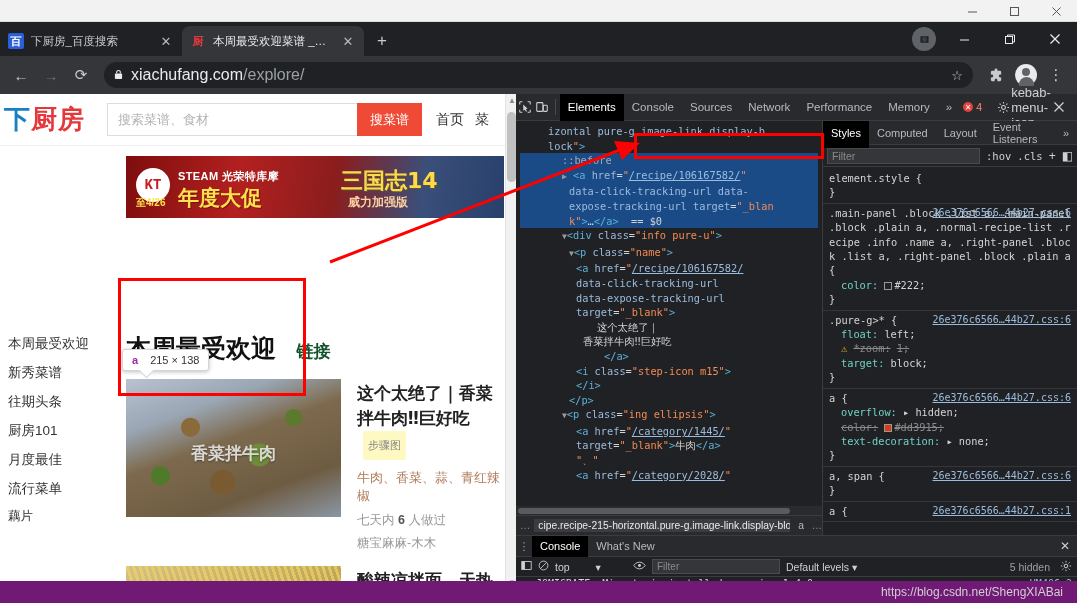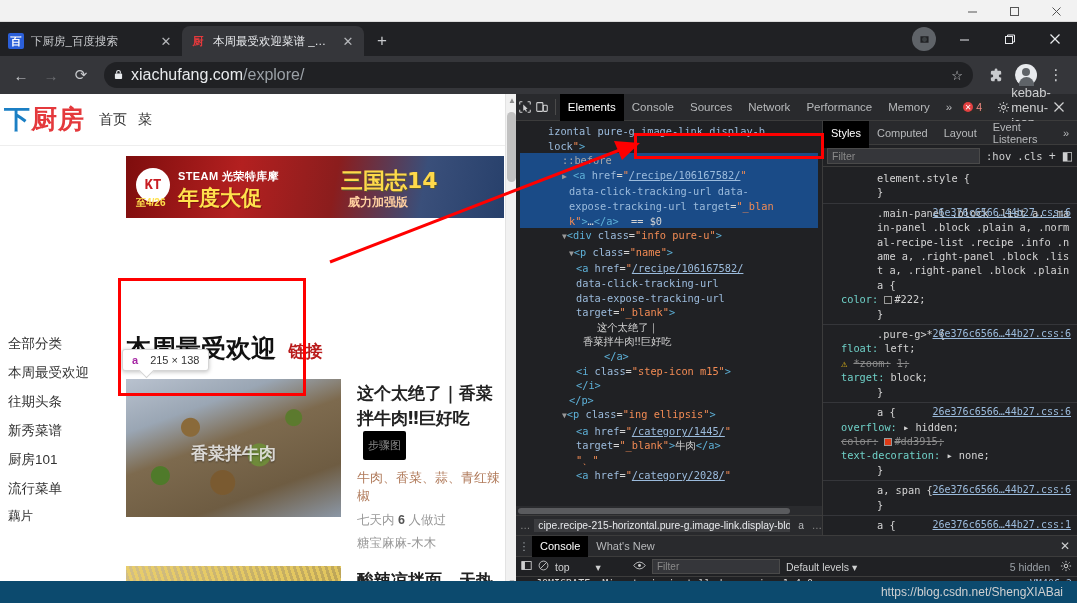--- a/index.html
+++ b/index.html
@@ -104,28 +104,28 @@
 
   .sidebar { position:absolute; left:8px; top:235px; width:112px; font-size:13.5px;
     color:#333; line-height:29px; }
   .sidebar .cat { display:block; }
   .sidebar .hot-title { color:#999; margin-top:24px; font-size:13px; }
   .sidebar .hot { font-size:12.5px; color:#333; line-height:26px; }
 
   .maincol { position:absolute; left:126px; top:238px; width:375px; }
   .sec-title { font-size:25px; font-weight:bold; color:#111; display:inline-block;
     font-family:"DejaVu Sans",sans-serif;}
-  .sec-link { font-size:17px; color:#b91c1c; margin-left:8px; font-weight:bold; }
+  .sec-link { font-size:17px; color:#14532d; margin-left:16px; font-weight:bold; }
 
   .recipe { display:flex; gap:16px; margin-top:14px; }
   .rthumb { width:215px; height:138px; flex:0 0 215px; position:relative; overflow:hidden;}
   .rinfo { flex:1; padding-top:2px; }
   .rname { font-size:17px; font-weight:bold; color:#222; line-height:25px;
     font-family:"DejaVu Sans",sans-serif;}
-  .step-tag { display:inline-block; background:#000000; color:#888; font-size:11px;
+  .step-tag { display:inline-block; background:#fef9c3; color:#888; font-size:11px;
     padding:2px 5px; border-radius:2px; margin-left:6px; vertical-align:3px;
     font-weight:normal;}
   .ring { font-size:13px; color:#b07a5a; margin-top:9px; }
   .rstat { font-size:12.5px; color:#999; margin-top:7px; }
   .rstat b { color:#555; }
   .rauthor { font-size:12.5px; color:#999; margin-top:6px; }
 
   
   .food1 { background:
      radial-gradient(circle at 30% 35%, #8a6a3a 0 9px, transparent 10px),
@@ -226,21 +226,21 @@
     border-bottom:1px solid #3c3c3c; padding:0 4px;
     font-family:"Liberation Sans",sans-serif; }
   .st-filter { flex:1; height:16px; background:#35363a; border:1px solid #4a4a4a;
     color:#8a8a8a; font-size:10.5px; padding:0 4px; display:flex; align-items:center; }
   .st-hov { font-size:10.5px; color:#cfd0d1; font-family:"DejaVu Sans Mono",monospace;}
   .st-plus { color:#cfd0d1; font-size:12px; }
   .st-body { font-size:10.3px; line-height:14.4px; padding:2px 0;
     font-family:"DejaVu Sans Mono","Liberation Mono",monospace; }
   .rule { padding:2px 6px 3px 6px; border-bottom:1px solid #35363a; position:relative;
     word-break:break-all; }
-  .sel-txt { color:#d4d4d4;margin-left:48px; }
+  .sel-txt { color:#d4d4d4; }
   .prop { color:#6fd1c8; padding-left:12px; display:block; }
   .pval { color:#d4d4d4; }
   .src { position:absolute; right:6px; top:2px; color:#9bbbdc; text-decoration:underline;
     font-size:10px; }
   .swatch { display:inline-block; width:8px; height:8px; border:1px solid #999;
     vertical-align:-1px; margin-right:2px; }
   .strike { text-decoration:line-through; color:#8a8a8a; }
   .warn { color:#f5c518; }
 
   
@@ -272,21 +272,21 @@
     font-size:7px;display:flex;align-items:center;justify-content:center;margin-right:3px;
     flex:0 0 9px;}
   .cn-row .exp { color:#f5928a; margin-right:2px; font-size:7px; }
   .cn-row .msg { white-space:nowrap; overflow:hidden; }
   .cn-row .u { text-decoration:underline; }
   .cn-src { position:absolute; right:5px; color:#9bbbdc; text-decoration:underline; }
   .cn-row.info { color:#d4d4d4; }
 
   
   .status-url { position:absolute; right:0; bottom:0; width:1077px; height:22px;
-    background:#0c4a6e; color:#cfd0d1; font-size:12px; display:flex; align-items:center;
+    background:#701a75; color:#cfd0d1; font-size:12px; display:flex; align-items:center;
     justify-content:flex-end; padding-right:14px;
     font-family:"Liberation Sans",sans-serif; }
 </style>
 </head>
 <body>
 
 <div class="app">
 
   <div class="host-bar">
     <div class="host-ctrls">
@@ -375,41 +375,45 @@
         </div>
       <div class="tbtn">⋮</div>
     </div>
 
     <div class="content">
 
       <div class="page">
 
         <div class="site-head">
           <div class="logo"><span class="b">下</span><span class="r">厨房</span></div>
+          <div class="searchwrap">
+            <div class="searchbox">搜索菜谱、食材</div>
+            <div class="searchbtn">搜菜谱</div>
+          </div>
           <div class="navlinks">
             <span>首页</span>
             <span>菜</span>
           </div>
         </div>
 
         <div class="banner">
           <div class="kt">KT</div>
           <div class="steam">STEAM 光荣特库摩</div>
           <div class="promo">年度大促</div>
           <div class="date">至4/26</div>
           <div class="sg">三国志14</div>
           <div class="sg2">威力加强版</div>
         </div>
 
         <div class="sidebar">
-          <span class="cat">全部分类</span>
           <span class="cat">本周最受欢迎</span>
+          <span class="cat">新秀菜谱</span>
           <span class="cat">往期头条</span>
-          <span class="cat">新秀菜谱</span>
           <span class="cat">厨房101</span>
+          <span class="cat">月度最佳</span>
           <span class="cat">流行菜单</span>
           <span class="cat hot">藕片</span>
 
         </div>
 
         <div class="maincol">
           <div>
             <span class="sec-title">本周最受欢迎</span>
             <span class="sec-link">链接</span>
           </div>

